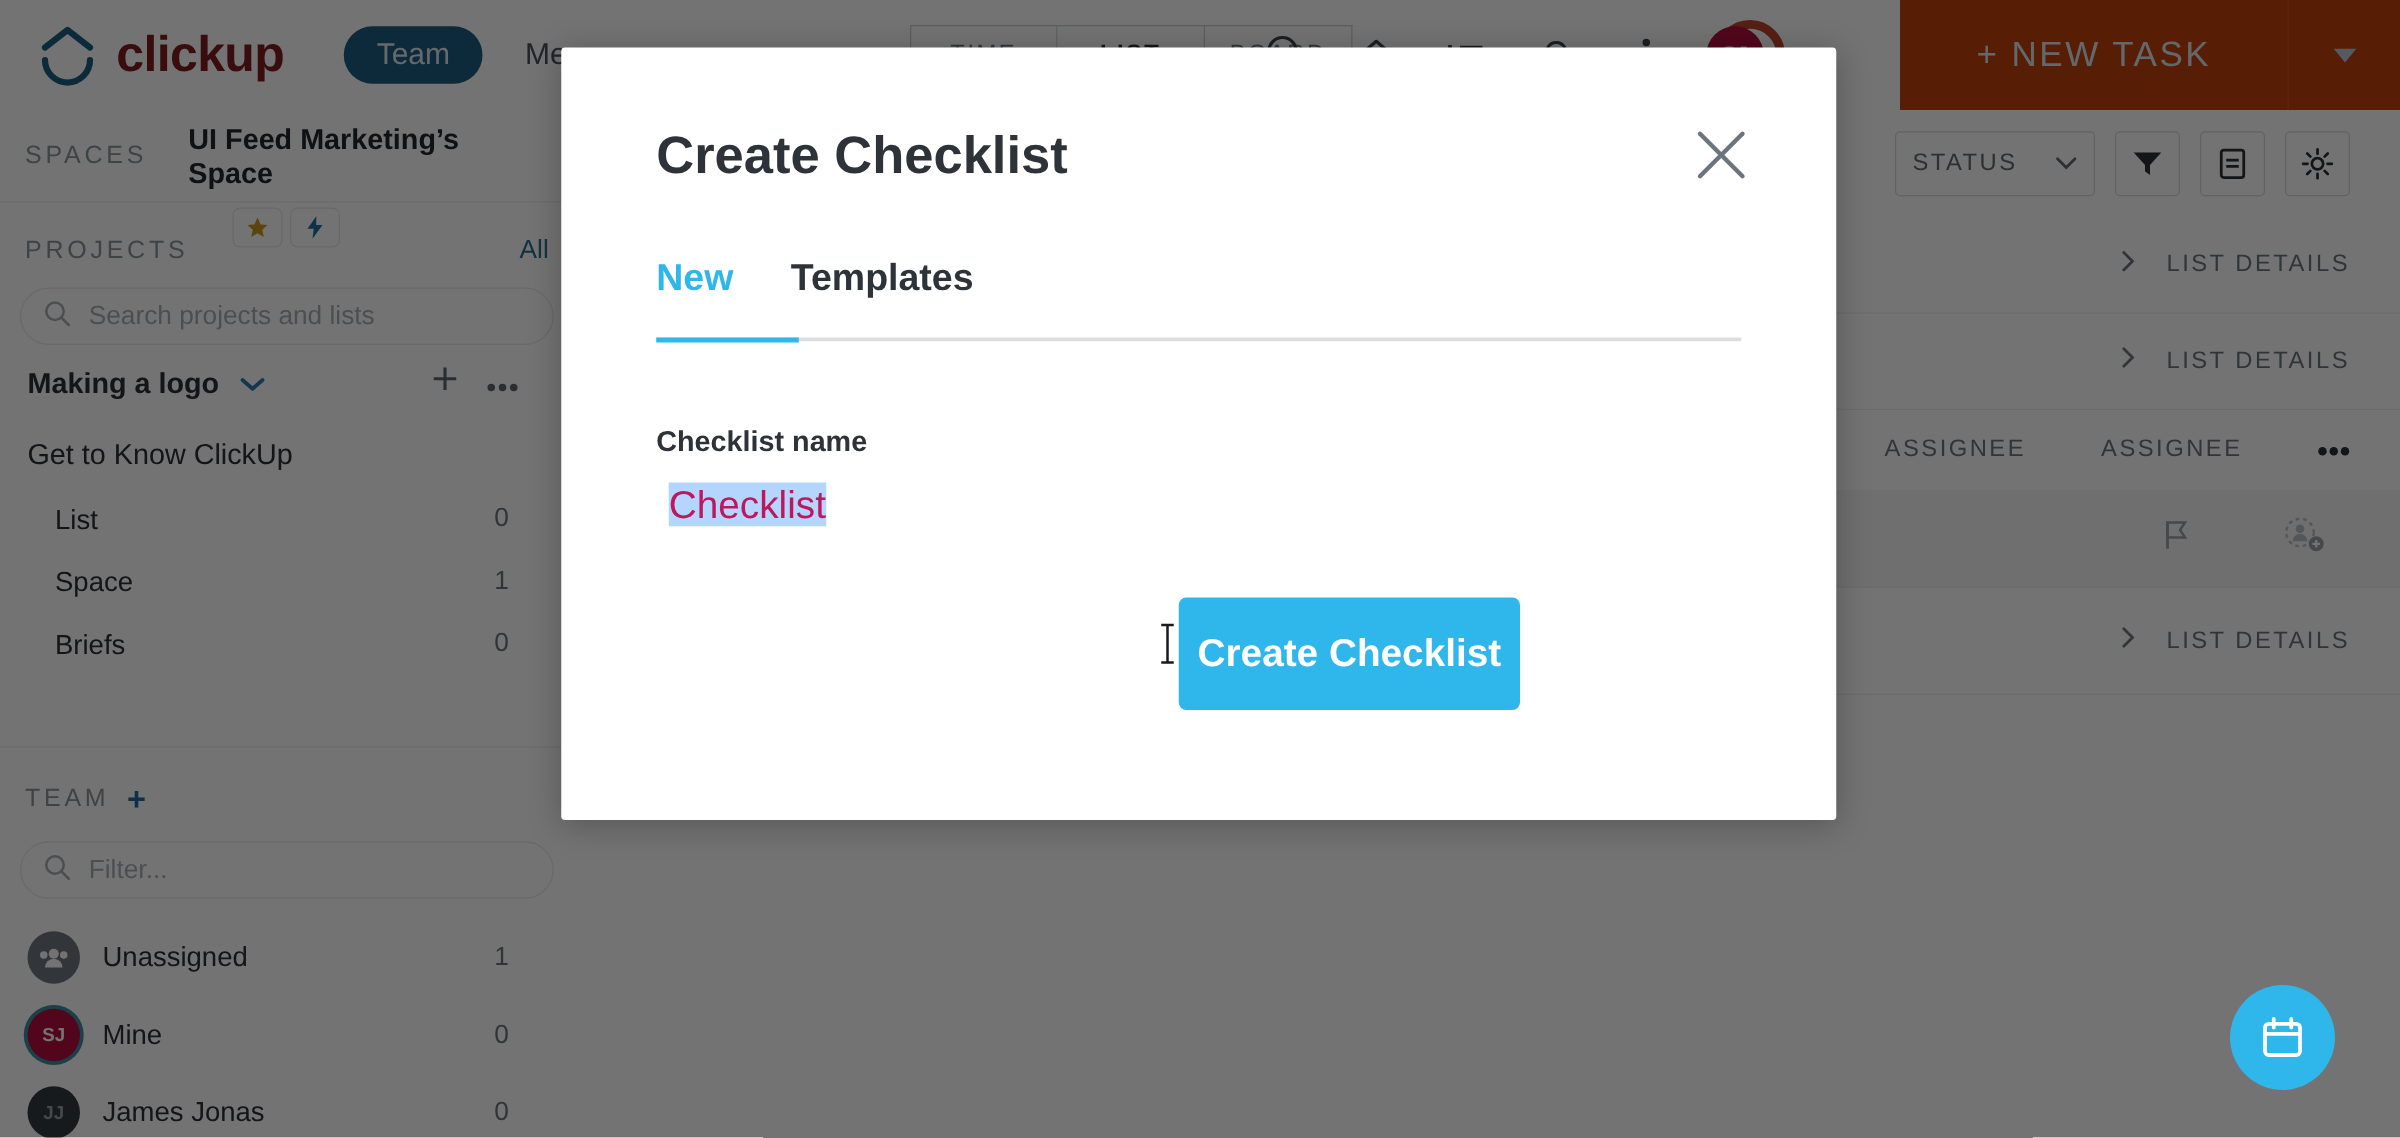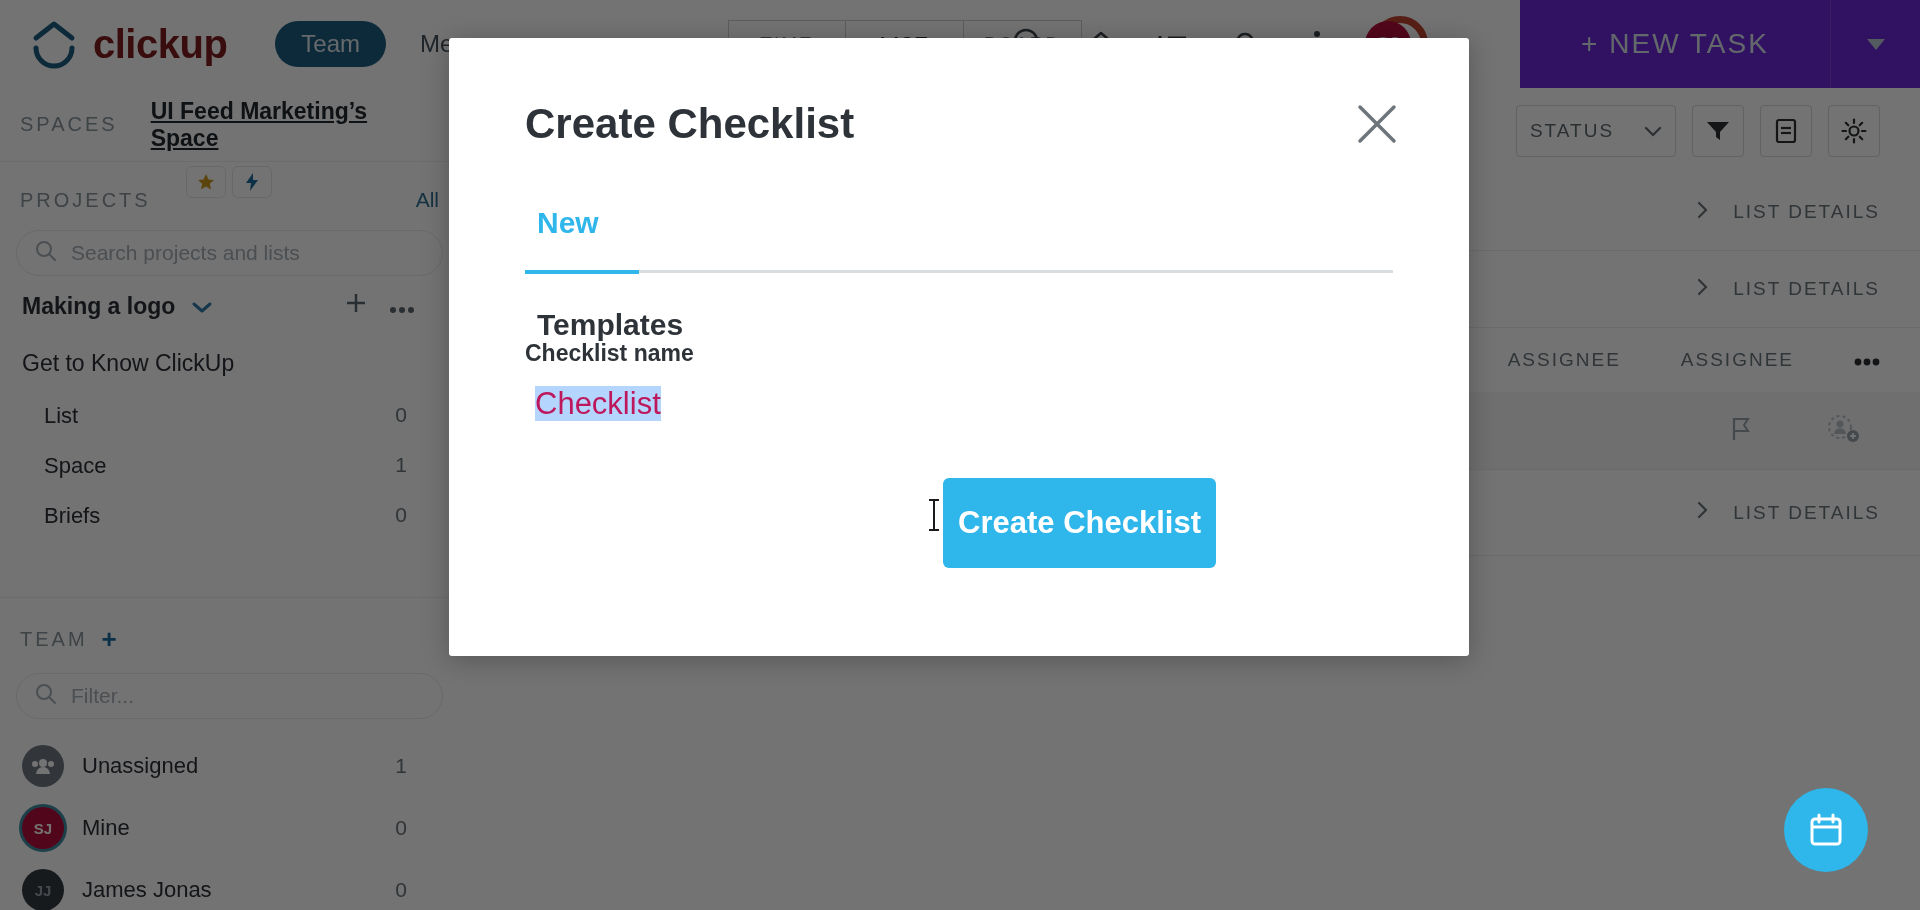--- a/index.html
+++ b/index.html
@@ -47,32 +47,32 @@
   }
   .av-sj {
     position: absolute; left: -14px; width: 46px; height: 46px; border-radius: 50%;
     background: #b50e3c; color: #ecc3ce; font-size: 17px; font-weight: 600;
     display: flex; align-items: center; justify-content: center;
   }
   .caret-sm { width: 0; height: 0; border-left: 7px solid transparent; border-right: 7px solid transparent; border-top: 9px solid #59636b; }
 
   .newtask {
     position: absolute; right: 0; top: 0; width: 400px; height: 88px;
-    background: #6d28d9; display: flex; align-items: center;
+    background: #c2410c; display: flex; align-items: center;
   }
   .newtask-main { flex: 1; display: flex; align-items: center; justify-content: center;
     font-size: 28px; letter-spacing: 2px; color: #dbe6ed; font-weight: 500; }
   .newtask-caret { width: 90px; display: flex; align-items: center; justify-content: center;
     border-left: 1px solid rgba(255,255,255,0.12); height: 100%; }
 
   
   .sidebar { position: absolute; top: 88px; left: 0; width: 459px; height: 822px; background: #fff; }
   .spaces-row { height: 74px; display: flex; align-items: center; padding: 0 20px; border-bottom: 1px solid #eceff1; }
   .spaces-lbl { font-size: 20px; letter-spacing: 3px; color: #8a949c; }
-  .space-name { font-size: 23px; font-weight: 700; color: #23282d; margin-left: 33px; text-decoration: underline; }
+  .space-name { font-size: 23px; font-weight: 700; color: #23282d; margin-left: 33px; }
   .badges { position: absolute; left: 186px; top: 78px; display: flex; gap: 6px; }
   .badge-chip { width: 40px; height: 32px; border: 1px solid #e3e7ea; border-radius: 6px;
     display: flex; align-items: center; justify-content: center; font-size: 18px; background: #fff; }
 
   .sec-row { display: flex; align-items: center; padding: 26px 20px 10px 20px; }
   .sec-lbl { font-size: 20px; letter-spacing: 3px; color: #8a949c; flex: 1; }
   .sec-all { font-size: 21px; color: #2f6f93; }
   .sec-plus { color: #1c6c9e; font-size: 26px; font-weight: 700; margin-left: 14px; }
 
   .search-box {
@@ -122,21 +122,21 @@
     border-radius: 50%; background: #2fb6ea; display: flex; align-items: center; justify-content: center;
     z-index: 45; }
 
   
   .modal {
     position: absolute; left: 449px; top: 38px; width: 1020px; height: 618px;
     background: #fff; border-radius: 3px; box-shadow: 0 4px 26px rgba(0,0,0,0.25); z-index: 60;
   }
   .modal-title { position: absolute; left: 76px; top: 62px; font-size: 42px; font-weight: 700; color: #2d3338; }
   .modal-close { position: absolute; right: 70px; top: 64px; width: 44px; height: 44px; }
-  .modal-tabs { position: absolute; left: 88px; top: 168px; display: flex; gap: 46px; flex-direction: column; }
+  .modal-tabs { position: absolute; left: 76px; top: 168px; display: flex; gap: 46px; }
   .m-tab { font-size: 30px; font-weight: 700; color: #2d3338; padding-bottom: 22px; }
   .m-tab.active { color: #2fb6ea; }
   .tabs-rule { position: absolute; left: 76px; top: 232px; width: 868px; height: 3px; background: #d9dde0; }
   .tabs-active-rule { position: absolute; left: 76px; top: 232px; width: 114px; height: 4px; background: #2fb6ea; }
   .field-label { position: absolute; left: 76px; top: 302px; font-size: 23px; font-weight: 700; color: #2d3338; }
   .field-input { position: absolute; left: 76px; top: 348px; width: 560px; font-size: 31px; color: #be185d; margin-left: 10px; }
   .field-input .selhl { background: #b4d5fe; }
   .btn-create {
     position: absolute; left: 494px; top: 440px; width: 273px; height: 90px;
     background: #2fb6ea; border-radius: 6px; border: none; color: #fff;

